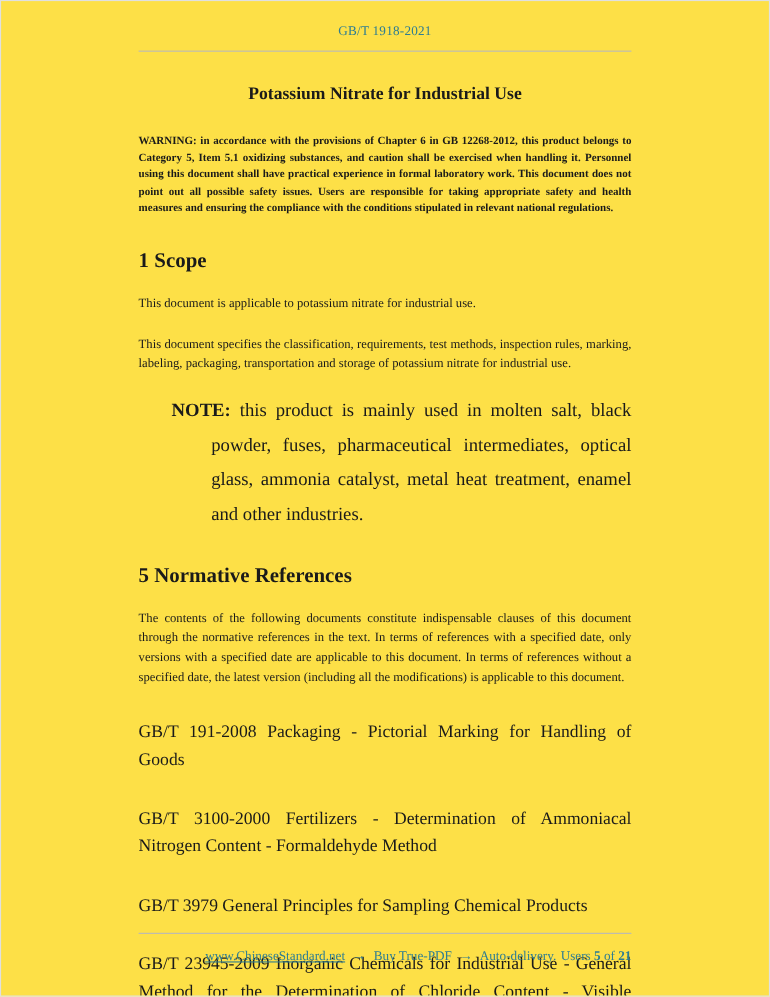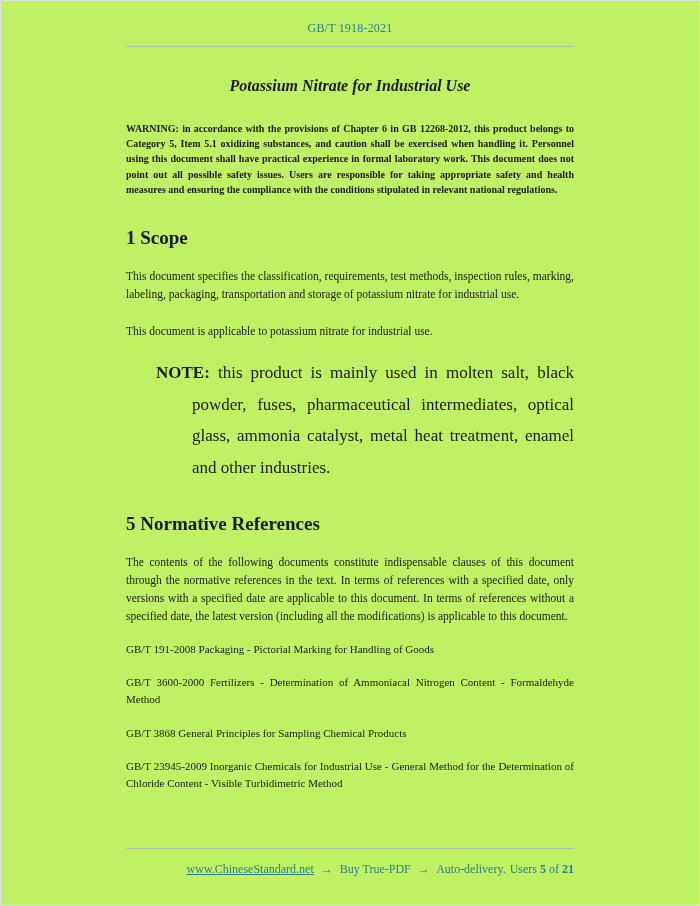--- a/index.html
+++ b/index.html
@@ -6,21 +6,21 @@
   html, body { background: #ececec; }
   body {
     font-family: "Liberation Serif", "DejaVu Serif", serif;
     -webkit-font-smoothing: antialiased;
   }
   .page {
     position: relative;
     width: 700px;
     height: 906px;
     margin: 0 auto;
-    background: #bef264;
+    background: #fde047;
     border: 1px solid #e0e0e0;
     padding: 20px 125px 0 125px;
     color: #1a1a1a;
     overflow: hidden;
   }
   .doc-header { text-align: center; }
   .doc-number {
     color: #2e7d92;
     font-size: 12px;
     letter-spacing: 0.2px;
@@ -28,21 +28,20 @@
   .header-rule {
     border: none;
     border-top: 1px solid #b9b9b9;
     margin-top: 10px;
   }
   .doc-title {
     text-align: center;
     font-size: 16px;
     font-weight: bold;
     margin-top: 30px;
-    font-style: italic;
   }
   .warning {
     margin-top: 26px;
     font-weight: bold;
     text-align: justify;
     font-size: 10px;
     line-height: 1.52;
   }
   .section-heading {
     font-size: 19px;
@@ -59,23 +58,23 @@
     margin-top: 17px;
     margin-left: 30px;
     padding-left: 36px;
     text-indent: -36px;
     text-align: justify;
     font-size: 17px;
     line-height: 1.85;
   }
   .note-label { font-weight: bold; }
   .ref-item {
-    margin-top: 16px;
+    margin-top: 29px;
     text-align: justify;
-    font-size: 11px;
+    font-size: 16px;
     line-height: 1.55;
   }
   .footer {
     position: absolute;
     left: 125px;
     right: 125px;
     bottom: 28px;
   }
   .footer-rule {
     border: none;
@@ -109,36 +108,36 @@
   </header>
 
   <main>
 
     <h1 class="doc-title">Potassium Nitrate for Industrial Use</h1>
 
     <p class="warning">WARNING: in accordance with the provisions of Chapter 6 in GB 12268-2012, this product belongs to Category 5, Item 5.1 oxidizing substances, and caution shall be exercised when handling it. Personnel using this document shall have practical experience in formal laboratory work. This document does not point out all possible safety issues. Users are responsible for taking appropriate safety and health measures and ensuring the compliance with the conditions stipulated in relevant national regulations.</p>
 
     <h2 class="section-heading">1 Scope</h2>
 
+    <p class="para">This document is applicable to potassium nitrate for industrial use.</p>
+
     <p class="para">This document specifies the classification, requirements, test methods, inspection rules, marking, labeling, packaging, transportation and storage of potassium nitrate for industrial use.</p>
-
-    <p class="para">This document is applicable to potassium nitrate for industrial use.</p>
 
     <p class="note"><span class="note-label">NOTE:</span><span> this product is mainly used in molten salt, black powder, fuses, pharmaceutical intermediates, optical glass, ammonia catalyst, metal heat treatment, enamel and other industries.</span></p>
 
     <h2 class="section-heading">5 Normative References</h2>
 
     <p class="para">The contents of the following documents constitute indispensable clauses of this document through the normative references in the text. In terms of references with a specified date, only versions with a specified date are applicable to this document. In terms of references without a specified date, the latest version (including all the modifications) is applicable to this document.</p>
 
     <p class="ref-item">GB/T 191-2008 Packaging - Pictorial Marking for Handling of Goods</p>
 
 
-    <p class="ref-item">GB/T 3600-2000 Fertilizers - Determination of Ammoniacal Nitrogen Content - Formaldehyde Method</p>
+    <p class="ref-item">GB/T 3100-2000 Fertilizers - Determination of Ammoniacal Nitrogen Content - Formaldehyde Method</p>
 
-    <p class="ref-item">GB/T 3868 General Principles for Sampling Chemical Products</p>
+    <p class="ref-item">GB/T 3979 General Principles for Sampling Chemical Products</p>
 
 
 
     <p class="ref-item">GB/T 23945-2009 Inorganic Chemicals for Industrial Use - General Method for the Determination of Chloride Content - Visible Turbidimetric Method</p>
 
   </main>
 
   <footer class="footer">
     <hr class="footer-rule">
     <div class="footer-row">

